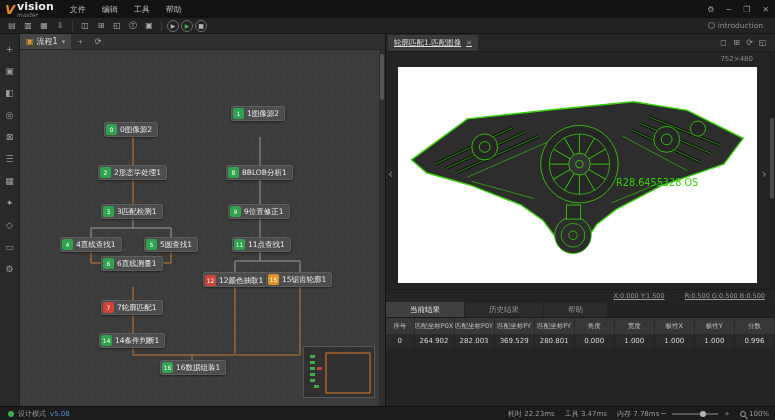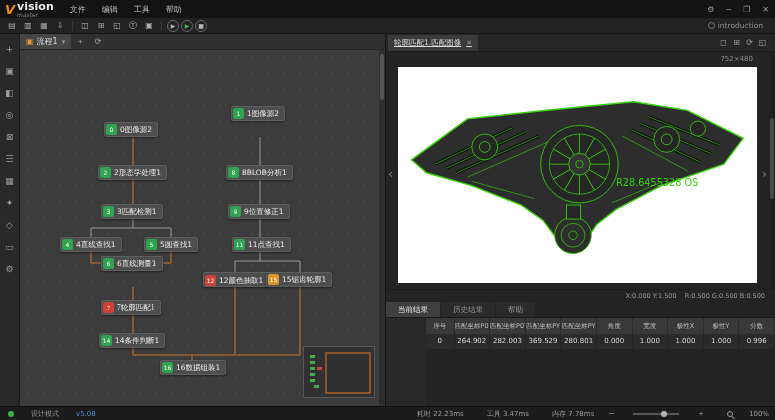--- a/index.html
+++ b/index.html
@@ -76,35 +76,35 @@
   .resolution { position:absolute; top:3px; right:22px; color:#8d8d8d; font-size:7px; z-index:3; }
   .image-white { position:absolute; left:12px; right:18px; top:15px; bottom:6px; background:#ffffff;
     display:flex; align-items:center; justify-content:center; overflow:hidden; }
   .nav-arrow { position:absolute; top:48%; color:#7a7a7a; font-size:13px; z-index:4; }
   .nav-prev { left:2px; } .nav-next { right:8px; }
   .viewer-vscroll { position:absolute; right:0; top:0; bottom:0; width:6px; background:#1f1f1f; }
   .viewer-vscroll .thumb { position:absolute; top:28%; left:1px; width:4px; height:34%; background:#4a4a4a; border-radius:2px; }
 
   .coords-bar { height:12px; background:#242424; border-top:1px solid #1b1b1b; display:flex; align-items:center;
     justify-content:flex-end; padding-right:10px; color:#9a9a9a; font-size:6.5px; }
-  .coords-bar span { margin-left:8px; }
+  .coords-bar span { margin-left:20px;text-decoration:underline; }
 
   .result-tabs { height:17px; background:#232323; display:flex; align-items:flex-end; border-bottom:1px solid #1a1a1a; }
-  .result-tab { padding:0 12px; height:15px; display:flex; align-items:center; font-size:7.5px; color:#9a9a9a; background:#2b2b2b; margin-right:1px; }
+  .result-tab { padding:0 24px; height:15px; display:flex; align-items:center; font-size:7.5px; color:#9a9a9a; background:#2b2b2b; margin-right:1px; }
   .result-tab.active { background:#404040; color:#eee; }
-  .result-area { height:88px; background:#242424; overflow:hidden;margin-left:40px; }
+  .result-area { height:88px; background:#242424; overflow:hidden; }
   table.rtable { border-collapse:collapse; width:100%; table-layout:fixed; }
   table.rtable th { background:#383838; color:#bdbdbd; font-weight:normal; font-size:6.5px; height:16px;
     border-right:1px solid #2a2a2a; overflow:hidden; white-space:nowrap; }
   table.rtable td { background:#2a2a2a; color:#d8d8d8; font-size:7px; height:15px; text-align:center;
     border-right:1px solid #222; border-bottom:1px solid #222; overflow:hidden; white-space:nowrap; }
 
   
   .statusbar { height:14px; background:#1c1c1c; border-top:1px solid #101010;
-    display:flex; align-items:center; padding:0 6px; font-size:7px; color:#9c9c9c;gap:13px; }
+    display:flex; align-items:center; padding:0 6px; font-size:7px; color:#9c9c9c; }
   .status-dot { width:6px; height:6px; border-radius:50%; background:#3fae49; margin:0 4px 0 2px; }
   .status-link { color:#4f8fd6; margin-left:4px; }
   .status-spacer { flex:1; }
   .stat { margin-left:10px; }
   .zoom-track { width:46px; height:2px; background:#555; margin:0 4px; position:relative; }
   .zoom-thumb { position:absolute; left:60%; top:-2px; width:6px; height:6px; border-radius:50%; background:#b5b5b5; }
   .zoom-btn { color:#9c9c9c; font-size:8px; margin:0 1px; }
   .mag { width:6px; height:6px; border:1px solid #999; border-radius:50%; position:relative; margin:0 3px 0 8px; }
   .mag::after { content:""; position:absolute; width:4px; height:1px; background:#999; bottom:-2px; right:-3px; transform:rotate(45deg); }
 </style>
@@ -220,21 +220,21 @@
           <span class="node-label">4直线查找1</span>
         </div>
         <div class="node" style="left: 124px; top: 187px;">
           <span class="node-ic" style="background: rgb(47, 163, 80);">5</span>
           <span class="node-label">5圆查找1</span>
         </div>
         <div class="node" style="left: 81px; top: 206px;">
           <span class="node-ic" style="background: rgb(47, 163, 80);">6</span>
           <span class="node-label">6直线测量1</span>
         </div>
-        <div class="node" style="left: 81px; top: 250px; font-family: Liberation Serif, serif;">
+        <div class="node" style="left: 81px; top: 250px;">
           <span class="node-ic" style="background: rgb(207, 66, 54);">7</span>
           <span class="node-label">7轮廓匹配1</span>
         </div>
         <div class="node" style="left: 79px; top: 283px;">
           <span class="node-ic" style="background: rgb(47, 163, 80);">14</span>
           <span class="node-label">14条件判断1</span>
         </div>
         <div class="node" style="left: 211px; top: 56px;">
           <span class="node-ic" style="background: rgb(47, 163, 80);">1</span>
           <span class="node-label">1图像源2</span>

